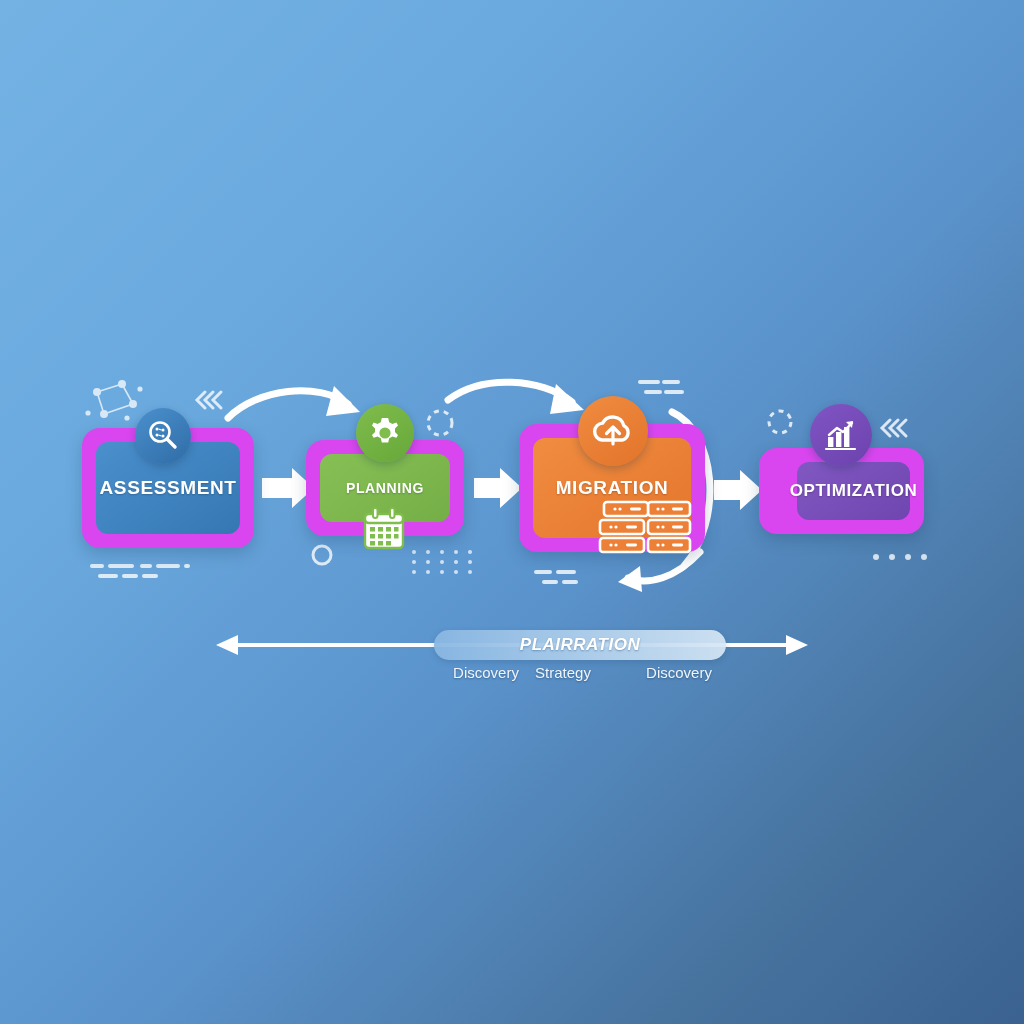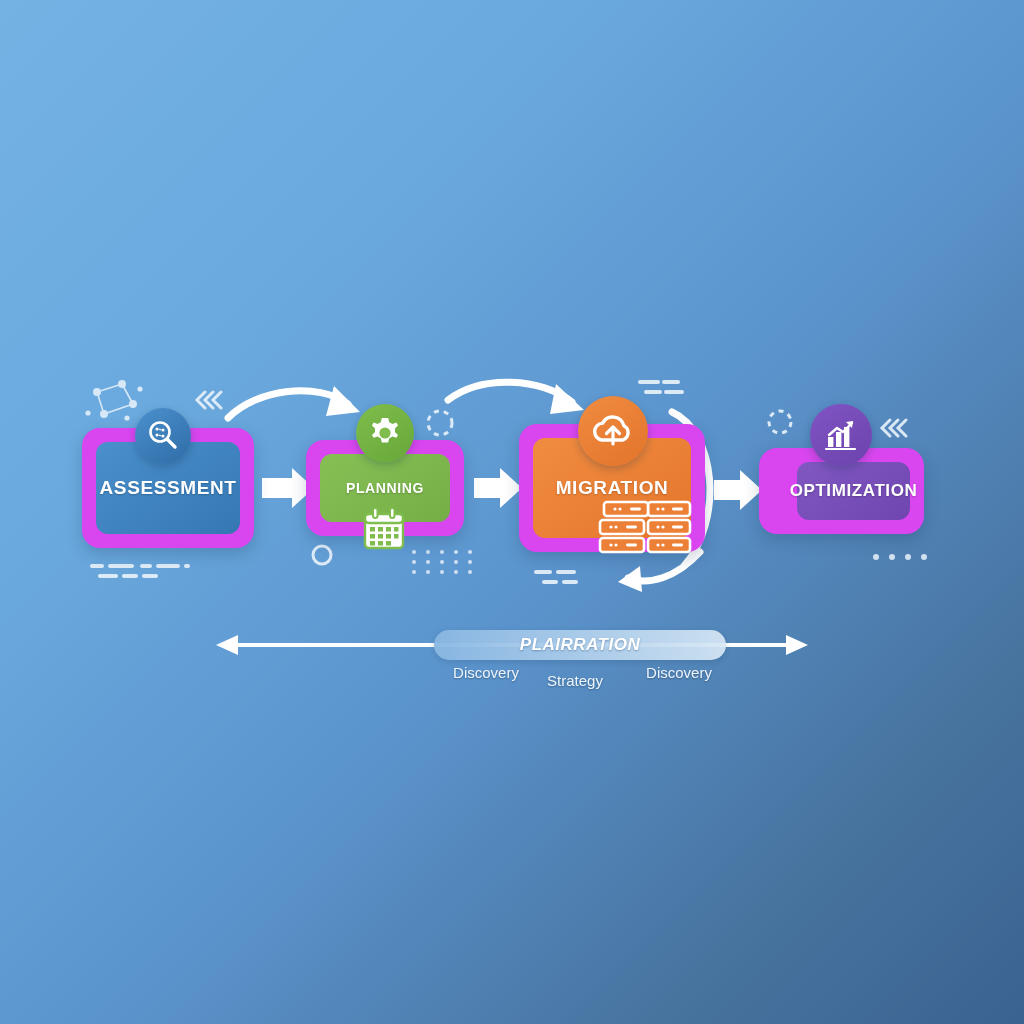--- a/index.html
+++ b/index.html
@@ -74,21 +74,21 @@
     text-shadow:0 1px 2px rgba(40,80,120,.45);
     font-style:italic;
   }
   .tl-label{
     position:absolute;top:664px;
     color:#eef5fc;font-size:15px;
     text-shadow:0 1px 2px rgba(20,50,80,.45);
     text-align:center;white-space:nowrap;
   }
   #tl-0{left:420px;width:132px;}
-  #tl-1{left:512px;width:126px;margin-top:8px;}
+  #tl-1{left:500px;width:126px;}
   #tl-2{left:616px;width:126px;}
 </style>
 </head>
 <body>
 
 <svg class="stage-svg" viewBox="0 0 1024 1024">
   <defs>
     <marker id="ah" markerWidth="7" markerHeight="7" refX="5.4" refY="3.5" orient="auto">
       <path d="M0,0.4 L6.4,3.5 L0,6.6 Z" fill="#ffffff"></path>
     </marker>

